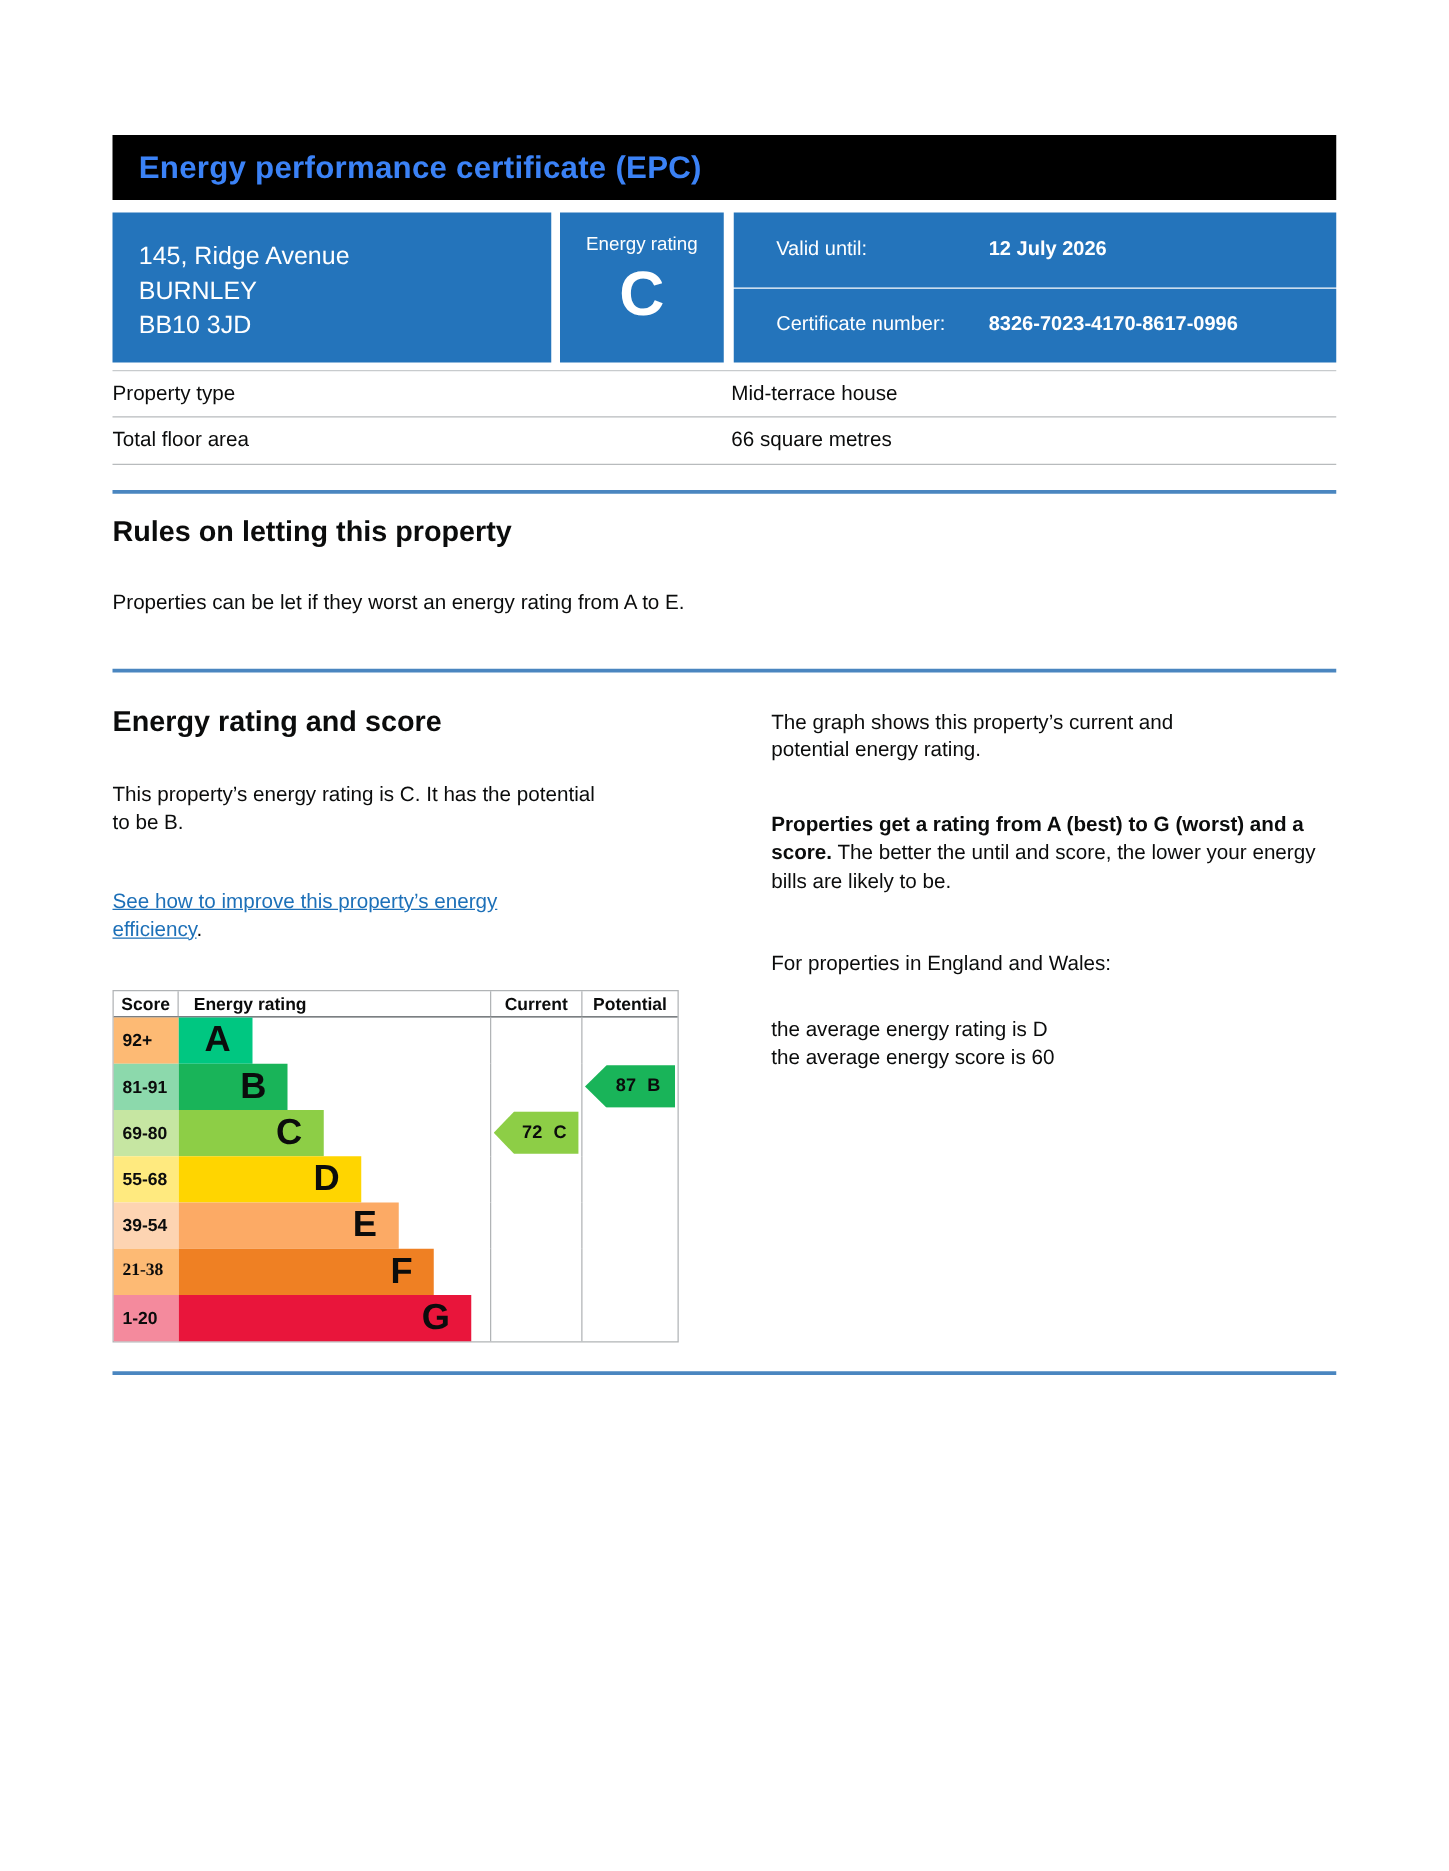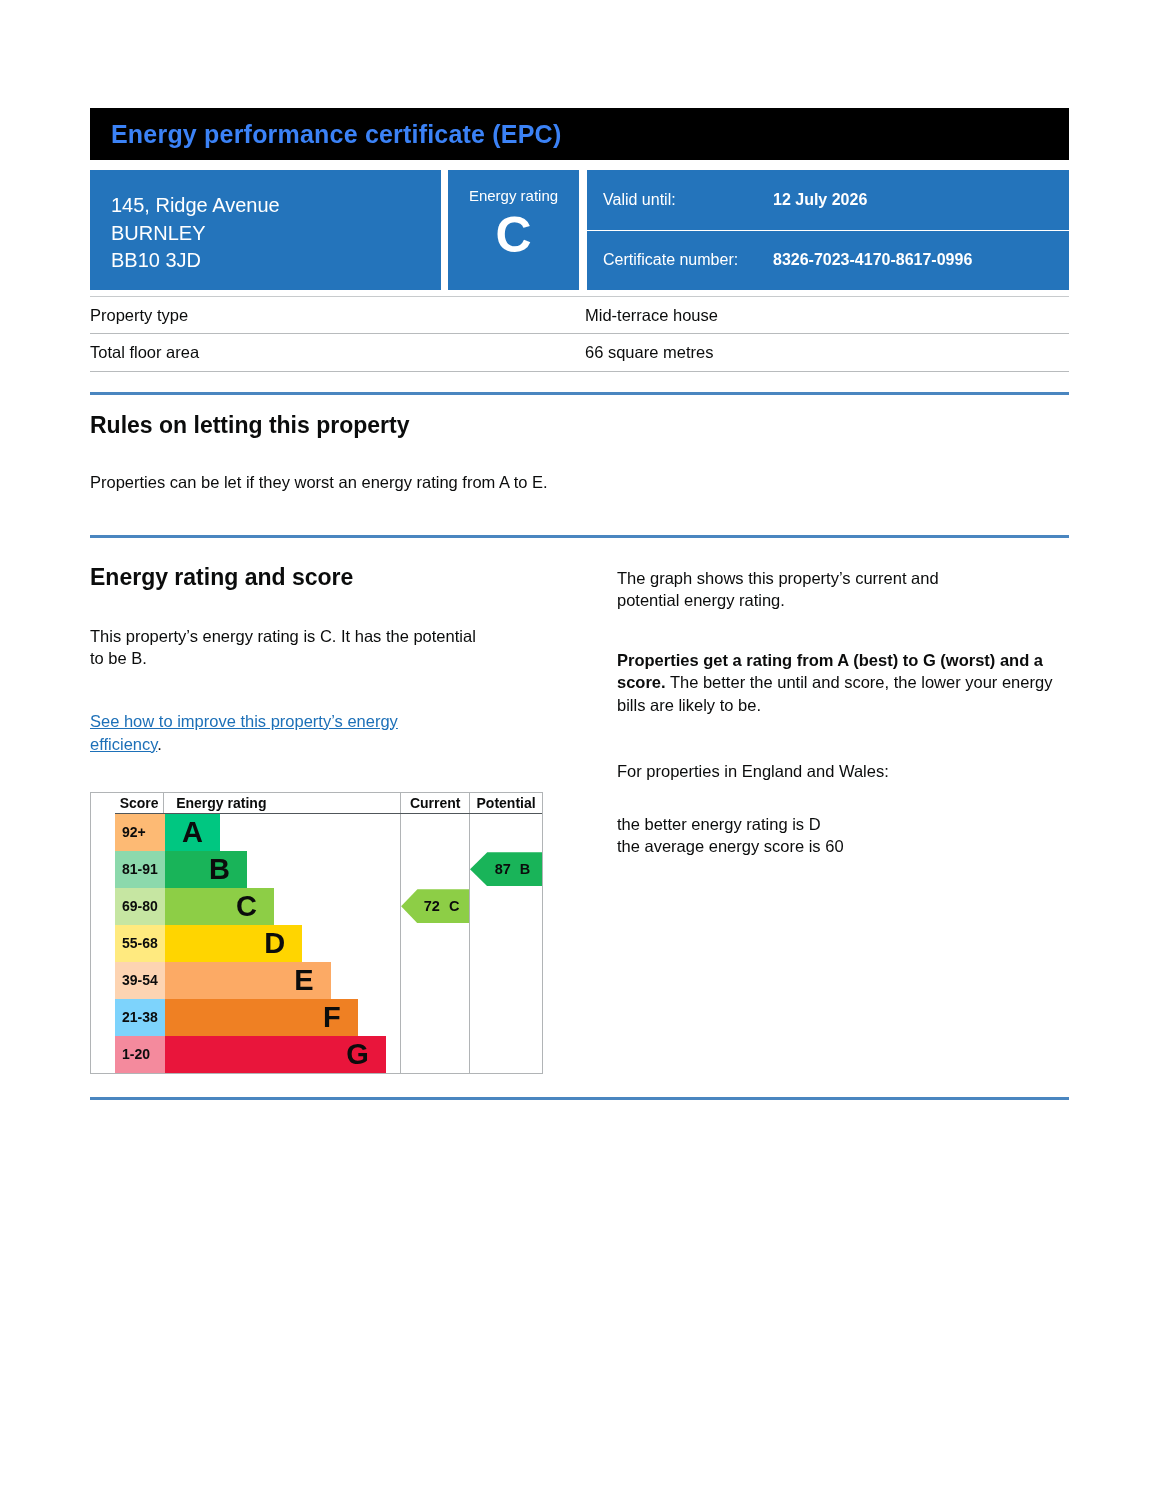--- a/index.html
+++ b/index.html
@@ -64,21 +64,21 @@
   .cert-right {
     flex: 1;
     margin-left: 8px;
     display: flex;
     flex-direction: column;
   }
   .cert-row {
     flex: 1;
     display: flex;
     align-items: center;
-    padding-left: 16px;
+    padding-left: 34px;
     font-size: 16px;
   }
   .cert-row + .cert-row { margin-top: 1px; }
   .cert-row .cert-label { width: 170px; }
   .cert-row .cert-value { font-weight: 700; }
 
   
   .summary-table { margin-top: 6px; }
   .sum-row {
     display: flex;
@@ -115,21 +115,20 @@
   .col-right .rating-explain { margin-top: 37px; }
   .col-right .ew-intro { margin-top: 44px; }
   .col-right .averages { margin-top: 30px; }
   .bold { font-weight: 700; }
 
   
   .epc-chart {
     margin-top: 36px;
     width: 453px;
     border: 1px solid #b1b4b6;
-    padding-left: 24px;
   }
   .epc-head {
     display: flex;
     height: 21px;
     border-bottom: 1px solid #50565a;
     font-weight: 700;
     font-size: 14px;
   }
   .epc-head > div { display: flex; align-items: center; }
   .h-score { width: 52px; justify-content: center; border-right: 1px solid #b1b4b6; }
@@ -291,21 +290,21 @@
                 <div class="epc-score" style="background: rgb(253, 212, 178);">39-54</div>
                 <div class="epc-band-area">
                   <div class="epc-bar" style="width: 70.5%; background: rgb(252, 170, 101);">
                     <span class="epc-letter">E</span>
                   </div>
                 </div>
                 <div class="epc-cell epc-cur"></div>
                 <div class="epc-cell epc-pot"></div>
               </div>
               <div class="epc-row">
-                <div class="epc-score" style="background: #7dd3fc;">21-38</div>
+                <div class="epc-score" style="background: #fdba74; font-family: Liberation Serif, serif;">21-38</div>
                 <div class="epc-band-area">
                   <div class="epc-bar" style="width: 82%; background: rgb(239, 128, 35);">
                     <span class="epc-letter">F</span>
                   </div>
                 </div>
                 <div class="epc-cell epc-cur"></div>
                 <div class="epc-cell epc-pot"></div>
               </div>
               <div class="epc-row">
                 <div class="epc-score" style="background: rgb(244, 138, 157);">1-20</div>
@@ -318,20 +317,20 @@
                 <div class="epc-cell epc-pot"></div>
               </div>
             </div>
         </div>
       </div>
 
       <div class="col-right">
         <p class="graph-intro">The graph shows this property’s current and potential energy rating.</p>
         <p class="rating-explain"><span class="bold">Properties get a rating from A (best) to G (worst) and a score.</span><span> The better the until and score, the lower your energy bills are likely to be.</span></p>
         <p class="ew-intro">For properties in England and Wales:</p>
-        <p class="averages"><span>the better energy rating is D</span><br><span>the average energy score is 60</span></p>
+        <p class="averages"><span>the average energy rating is D</span><br><span>the average energy score is 60</span></p>
       </div>
     </div>
 
     <hr class="rule-blue rule-3">
 
   </div>
 </div>
 
 </body></html>

